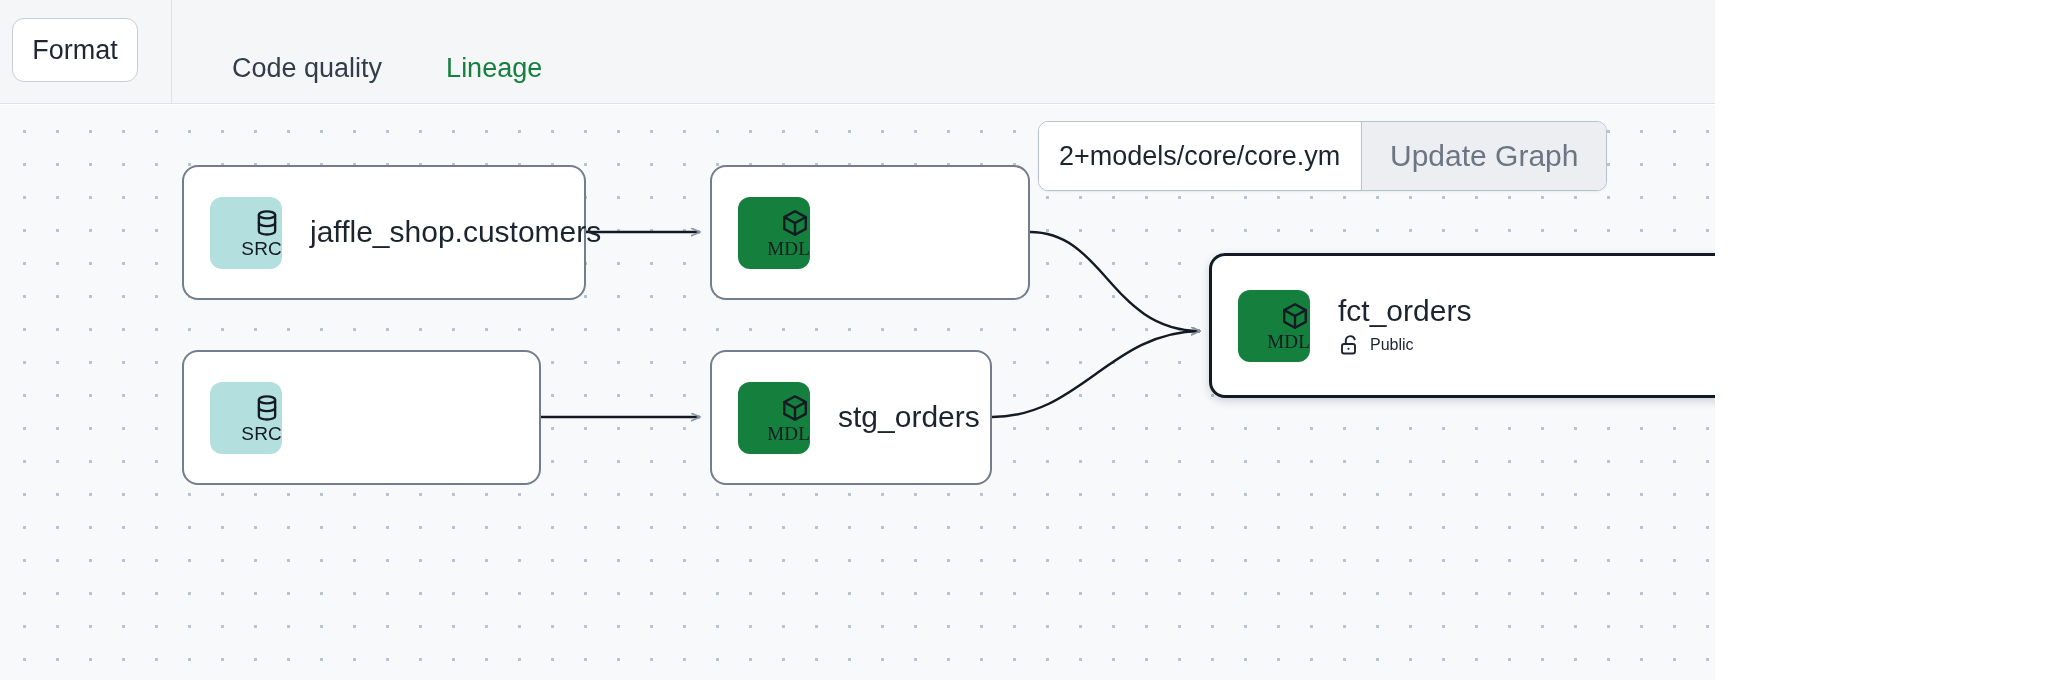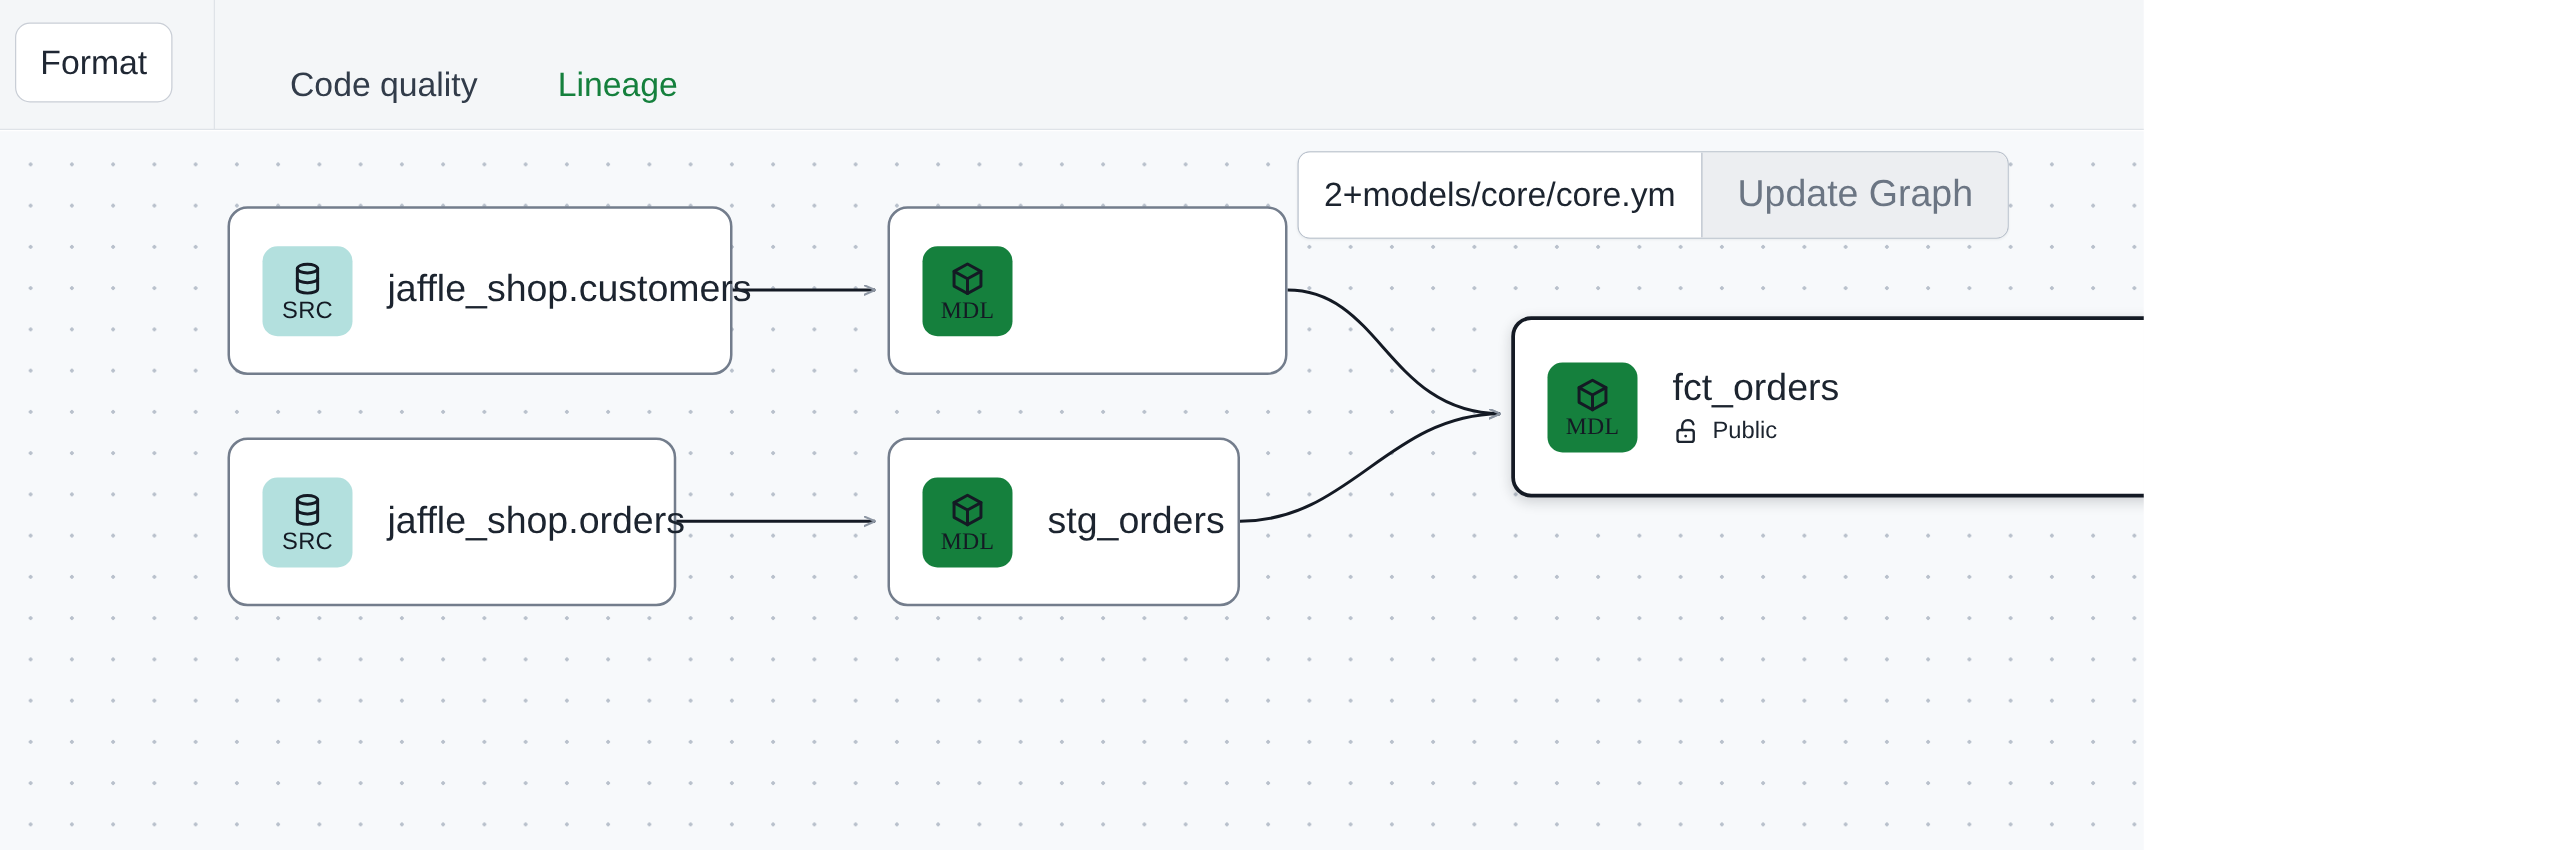--- a/index.html
+++ b/index.html
@@ -128,21 +128,21 @@
   }
 
   .badge {
     flex: 0 0 auto;
     width: 72px;
     height: 72px;
     margin-left: 26px;
     border-radius: 12px;
     display: flex;
     flex-direction: column;
-    align-items: center;
+    align-items: flex-end;
     justify-content: center;
     gap: 1px;
   }
   .badge.src { background: #b3e0de; }
   .badge.mdl { background: #15803d; font-family: Liberation Serif, serif; }
 
   .badge svg { display: block; }
 
   .badge-text {
     font-size: 19px;
@@ -164,21 +164,21 @@
     font-size: 30px;
     color: #1c242f;
     white-space: nowrap;
     line-height: 1.15;
   }
 
   .node-meta {
     display: flex;
     align-items: center;
     gap: 8px;
-    font-size: 19px;
+    font-size: 16px;
     color: #1c242f;
     white-space: nowrap;
   }
 
   
   .graph-controls {
     position: absolute;
     left: 1038px;
     top: 16px;
     display: flex;
@@ -317,23 +317,20 @@
 
     <div class="node" style="left:182px; top:245px; width:359px; height:135px;">
       <div class="badge src">
         <svg width="30" height="30" viewBox="0 0 24 24" fill="none" stroke="#141a24" stroke-width="1.9" stroke-linecap="round" stroke-linejoin="round">
           <ellipse cx="12" cy="5.5" rx="6.5" ry="2.8"></ellipse>
           <path d="M5.5 5.5 V18.5 C5.5 20 8.4 21.2 12 21.2 C15.6 21.2 18.5 20 18.5 18.5 V5.5"></path>
           <path d="M5.5 11.8 C5.5 13.3 8.4 14.5 12 14.5 C15.6 14.5 18.5 13.3 18.5 11.8"></path>
         </svg>
         <span class="badge-text">SRC</span>
       </div>
-      <div class="node-body">
-        <div class="node-title">jaffle_shop.orders</div>
-      </div>
     </div>
 
     <div class="node" style="left:710px; top:245px; width:282px; height:135px;">
       <div class="badge mdl">
         <svg width="30" height="30" viewBox="0 0 24 24" fill="none" stroke="#141a24" stroke-width="1.9" stroke-linecap="round" stroke-linejoin="round">
           <path d="M12 2.6 L20.6 7.3 L12 12 L3.4 7.3 Z"></path>
           <path d="M3.4 7.3 V16.7 L12 21.4 V12"></path>
           <path d="M20.6 7.3 V16.7 L12 21.4"></path>
         </svg>
         <span class="badge-text">MDL</span>

